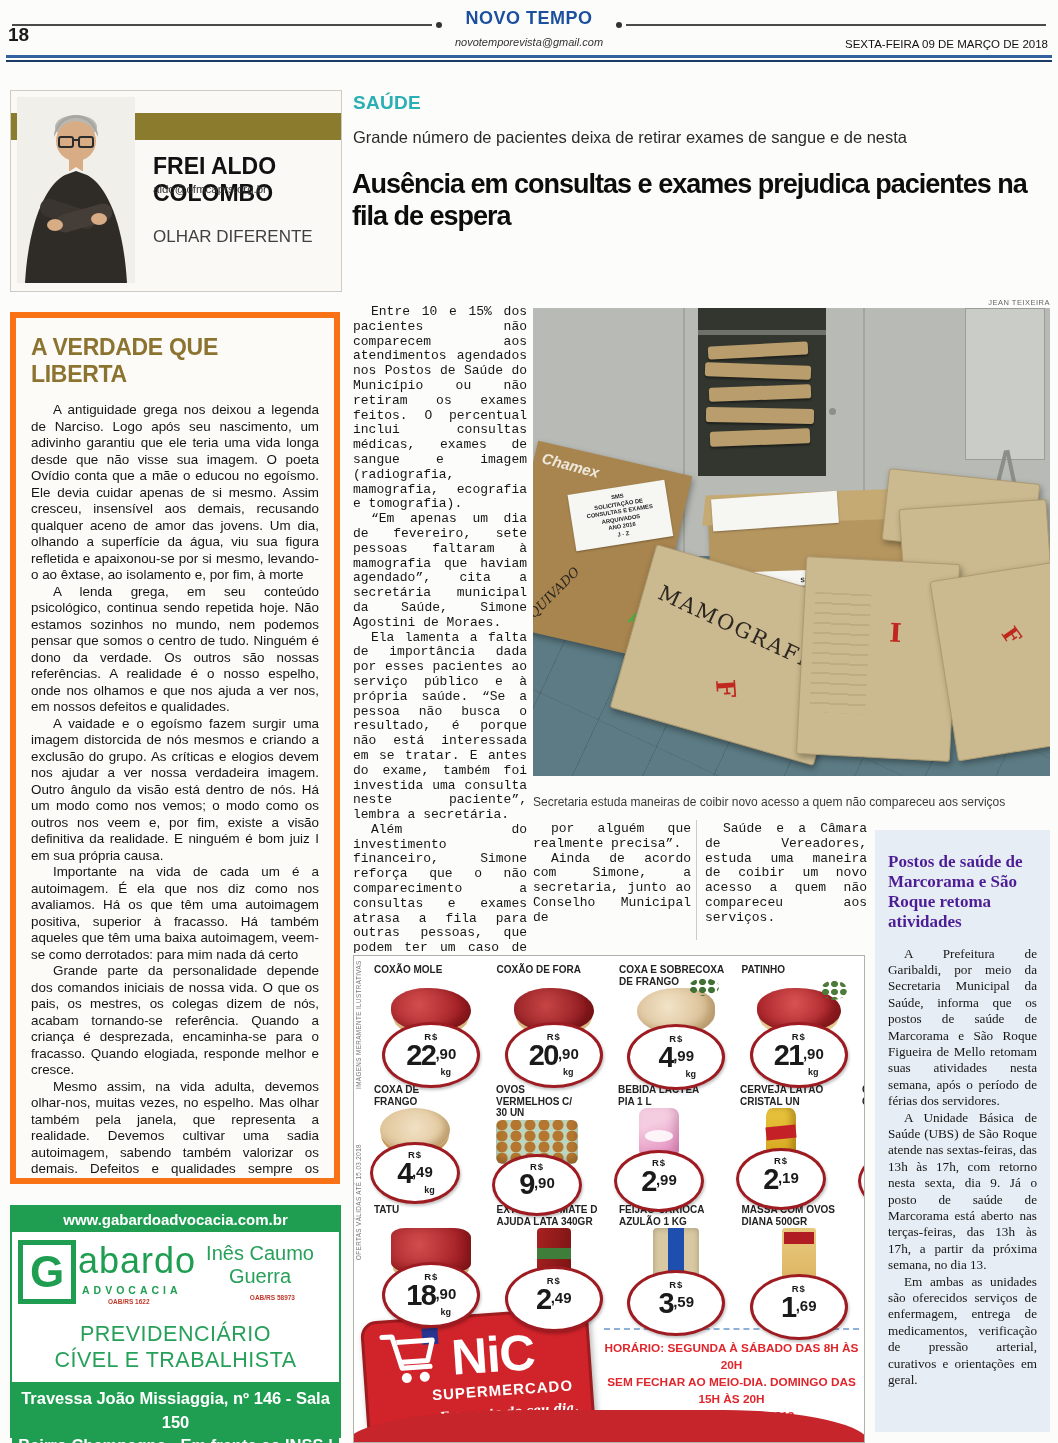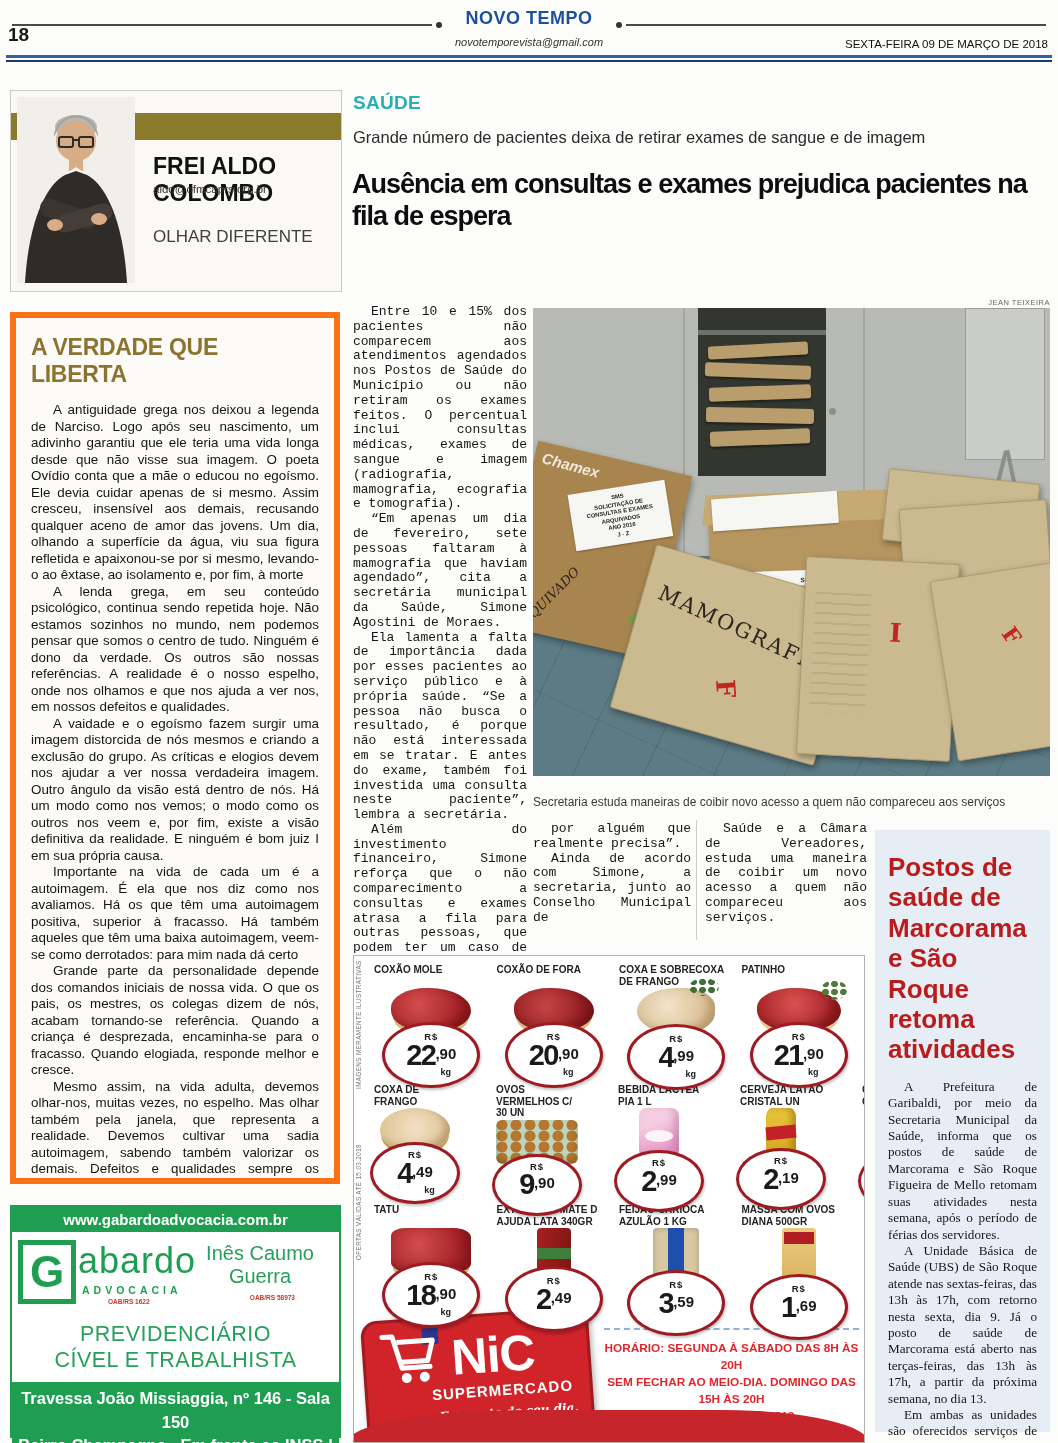--- a/index.html
+++ b/index.html
@@ -69,21 +69,21 @@
   .ph-brand{position:absolute;left:8px;top:8px;color:#efe9dd;font-style:italic;font-weight:700;font-size:15px;transform:rotate(2deg);}
   .ph-a4{position:absolute;right:10px;bottom:26px;color:#49b043;font-weight:700;font-size:16px;transform:rotate(10deg);}
   .ph-hand{position:absolute;font-family:"DejaVu Serif",serif;color:#2c2620;}
   .ph-env{position:absolute;background:#cbb98f;border:1px solid #ad9b72;box-shadow:2px 3px 6px rgba(0,0,0,.35);border-radius:3px;}
   .ph-env .lines{position:absolute;left:10px;top:34px;width:56px;height:120px;
      background:repeating-linear-gradient(#b8a77e 0 2px,transparent 2px 10px);opacity:.7;}
   .ph-mark{position:absolute;color:#c0271f;font-weight:700;font-family:"DejaVu Serif",serif;}
 
   
   .sidebar{top:830px;left:875px;width:175px;height:602px;background:#e7edf4;box-sizing:border-box;padding:22px 13px;}
-  .sidebar h3{margin:0 0 14px 0;font-size:26px;line-height:1.17;font-weight:700;color:#b91c1c;}
+  .sidebar h3{margin:0 0 14px 0;font-size:17px;line-height:1.17;font-weight:700;color:#4c1d95;font-family:Liberation Serif, serif;}
   .sidebar p{margin:0;font-family:"Liberation Serif",serif;font-size:13.2px;line-height:16.4px;
              text-align:justify;text-indent:16px;color:#161616;}
 
   
   .gab{top:1205px;left:10px;width:331px;height:233px;border:2px solid #1f9e52;background:#fff;box-sizing:border-box;}
   .gab-top{height:25px;background:#1f9e52;color:#fff;font-weight:700;font-size:15px;text-align:center;line-height:25px;}
   .gab-logo-row{position:relative;height:88px;}
   .gab-gblock{position:absolute;left:6px;top:8px;width:58px;height:64px;background:#1f9e52;display:flex;align-items:center;justify-content:center;}
   .gab-gin{width:48px;height:54px;background:#fff;display:flex;align-items:center;justify-content:center;
            font-size:44px;font-weight:700;color:#1f9e52;}
@@ -212,21 +212,21 @@
     <p>A antiguidade grega nos deixou a legenda de Narciso. Logo após seu nascimento, um adivinho garantiu que ele teria uma vida longa desde que não visse sua imagem. O poeta Ovídio conta que a mãe o educou no egoísmo. Ele devia cuidar apenas de si mesmo. Assim cresceu, insensível aos demais, recusando qualquer aceno de amor das jovens. Um dia, olhando a superfície da água, viu sua figura refletida e apaixonou-se por si mesmo, levando-o ao êxtase, ao isolamento e, por fim, à morte</p>
         <p>A lenda grega, em seu conteúdo psicológico, continua sendo repetida hoje. Não estamos sozinhos no mundo, nem podemos pensar que somos o centro de tudo. Ninguém é dono da verdade. Os outros são nossas referências. A realidade é o nosso espelho, onde nos olhamos e que nos ajuda a ver nos, em nossos defeitos e qualidades.</p>
         <p>A vaidade e o egoísmo fazem surgir uma imagem distorcida de nós mesmos e criando a exclusão do grupo. As críticas e elogios devem nos ajudar a ver nossa verdadeira imagem. Outro ângulo da visão está dentro de nós. Há um modo como nos vemos; o modo como os outros nos veem e, por fim, existe a visão definitiva da realidade. E ninguém é bom juiz I em sua própria causa.</p>
         <p>Importante na vida de cada um é a autoimagem. É ela que nos diz como nos avaliamos. Há os que têm uma autoimagem positiva, superior à fracasso. Há também aqueles que têm uma baixa autoimagem, veem-se como derrotados: para mim nada dá certo</p>
         <p>Grande parte da personalidade depende dos comandos iniciais de nossa vida. O que os pais, os mestres, os colegas dizem de nós, acabam tornando-se referência. Quando a criança é desprezada, encaminha-se para o fracasso. Quando elogiada, responde melhor e cresce.</p>
         <p>Mesmo assim, na vida adulta, devemos olhar-nos, muitas vezes, no espelho. Mas olhar também pela janela, que representa a realidade. Devemos cultivar uma sadia autoimagem, sabendo também valorizar os demais. Defeitos e qualidades sempre os teremos; reconhecê-los é o ponto de partida. O Evangelho nos garante: “Só a verdade vos fará livres” ( Jo 8,32)</p>
       </div>
   </div>
 
   <div class="abs kicker">SAÚDE</div>
-  <div class="abs subhead">Grande número de pacientes deixa de retirar exames de sangue e de imagem</div>
+  <div class="abs subhead">Grande número de pacientes deixa de retirar exames de sangue e de nesta</div>
   <div class="abs headline">Ausência em consultas e exames prejudica pacientes na fila de espera</div>
 
   <div class="abs acol col1">
 
   <p>Entre 10 e 15% dos pacientes não comparecem aos atendimentos agendados nos Postos de Saúde do Município ou não retiram os exames feitos. O percentual inclui consultas médicas, exames de sangue e imagem (radiografia, mamografia, ecografia e tomografia).</p>
       <p>“Em apenas um dia de fevereiro, sete pessoas faltaram à mamografia que haviam agendado”, cita a secretária municipal da Saúde, Simone Agostini de Moraes.</p>
       <p>Ela lamenta a falta de importância dada por esses pacientes ao serviço público e à própria saúde. “Se a pessoa não busca o resultado, é porque não está interessada em se tratar. E antes do exame, também foi investida uma consulta neste paciente”, lembra a secretária.</p>
       <p>Além do investimento financeiro, Simone reforça que o não comparecimento a consultas e exames atrasa a fila para outras pessoas, que podem ter um caso de doença mais grave. “Pedimos que as pessoas reflitam que aquele exame dispensado tem custo e poderia ser utilizado</p>
     </div>
 

